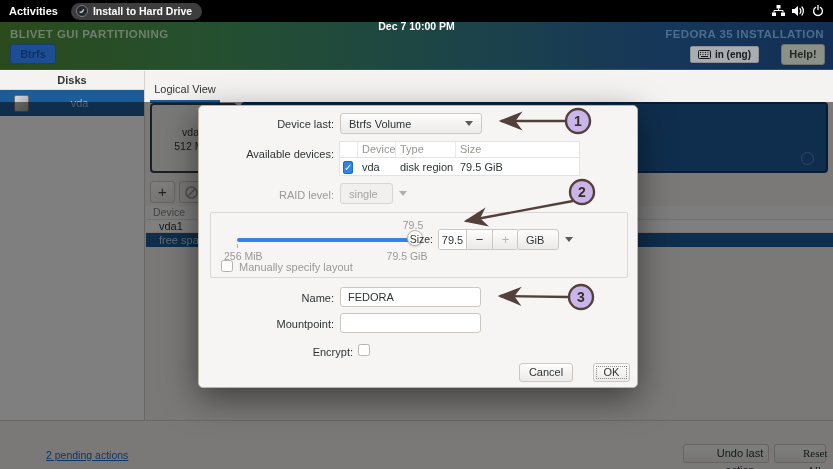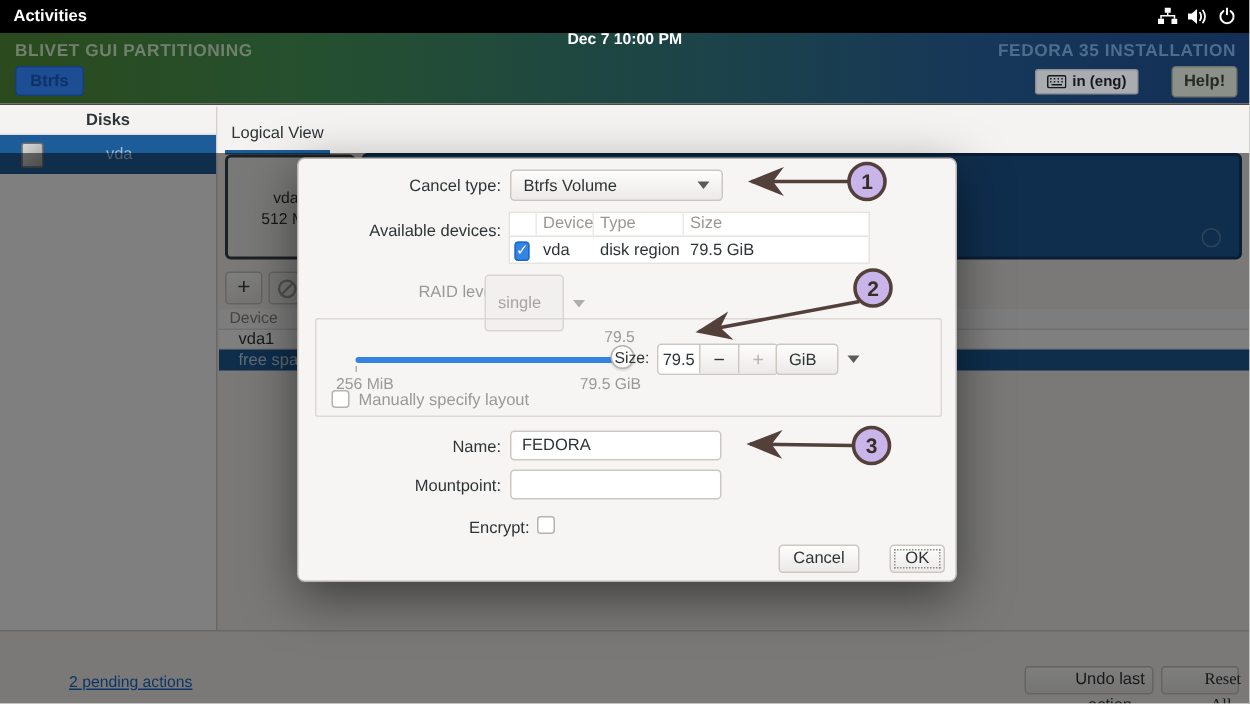--- a/index.html
+++ b/index.html
@@ -88,20 +88,27 @@
 
   .annot { position:absolute; left:0; top:0; z-index:60; pointer-events:none; }
 </style>
 </head>
 <body>
 
 <div class="screen">
 
   <div class="topbar">
     <span class="activities">Activities</span>
+    <div class="install-pill">
+      <svg width="12" height="12" viewBox="0 0 12 12">
+          <circle cx="6" cy="6" r="5.5" fill="#23282d" stroke="#7a7f84" stroke-width="1"></circle>
+          <path d="M4 7c1.2.8 3-.4 3.4-2.4" stroke="#cdd3d8" stroke-width="1.3" fill="none" stroke-linecap="round"></path>
+        </svg>
+      <span>Install to Hard Drive</span>
+    </div>
     <span class="clock">Dec 7 10:00 PM</span>
     <div class="tray">
       <svg width="13" height="12" viewBox="0 0 13 12">
           <rect x="4.5" y="0" width="4" height="3.5" fill="#fff"></rect>
           <rect x="0" y="7.5" width="4" height="3.5" fill="#fff"></rect>
           <rect x="9" y="7.5" width="4" height="3.5" fill="#fff"></rect>
           <path d="M6.5 3.5v2M2 7.5v-2h9v2" stroke="#fff" stroke-width="1" fill="none"></path>
         </svg>
       <svg width="13" height="12" viewBox="0 0 13 12">
           <path d="M0 4h2.5L6 1v10L2.5 8H0z" fill="#fff"></path>
@@ -159,21 +166,21 @@
 
   <div class="footer">
     <a class="pending-link">2 pending actions</a>
     <div class="ftr-btn undo-btn">Undo last action</div>
     <div class="ftr-btn reset-btn">Reset All</div>
   </div>
 
   <div class="dim"></div>
 
   <div class="dialog">
-    <div class="dlbl" style="top:12px">Cancel type:</div>
+    <div class="dlbl" style="top:12px">Device last:</div>
     <div class="dd" style="left:141px; top:7px; width:142px; height:21px">
       <span class="val">Btrfs Volume</span>
       <span class="car"></span>
     </div>
 
     <div class="dlbl" style="top:42px">Available devices:</div>
     <div class="dtable">
       <div class="dthead">
         <div class="c0"></div>
         <div class="c1">Device</div>
@@ -182,21 +189,21 @@
       </div>
       <div class="dtrow">
         <div class="c0" style="padding-left:0"><span class="chk">✓</span></div>
         <div class="c1">vda</div>
         <div class="c2">disk region</div>
         <div class="c3">79.5 GiB</div>
       </div>
     </div>
 
     <div class="dlbl dis" style="top:83px">RAID level:</div>
-    <div class="dd dis" style="left:124px; top:77px; width:53px; height:38px">
+    <div class="dd dis" style="left:141px; top:77px; width:53px; height:21px">
       <span class="val">single</span>
       <span class="car"></span>
     </div>
 
     <div class="frame">
       <div class="scale-lbl" style="left:181px; top:6px; width:42px; text-align:center">79.5</div>
       <div class="track"></div>
       <div class="tick"></div>
       <div class="thumb"></div>
       <div class="scale-lbl" style="left:13px; top:37px">256 MiB</div>

